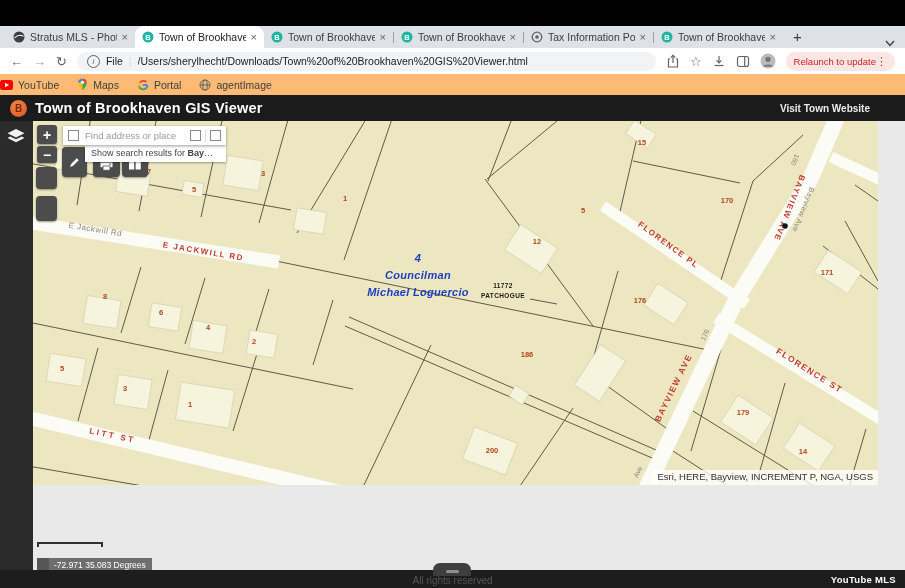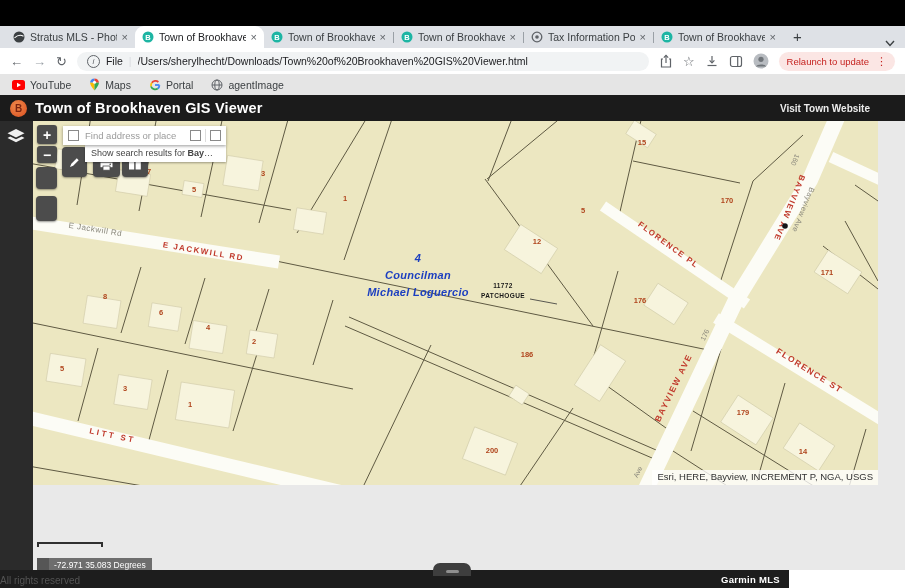--- a/index.html
+++ b/index.html
@@ -27,26 +27,26 @@
   .navico{font-size:13px;color:#5f6368;flex:none;line-height:1;}
   .navico.dim{color:#9aa0a6;}
   .urlpill{flex:1;height:19px;background:#f1f3f4;border-radius:10px;display:flex;align-items:center;
            padding:0 10px;gap:6px;font-size:10.5px;color:#202124;min-width:0;}
   .infoc{width:11px;height:11px;border:1px solid #5f6368;border-radius:50%;color:#5f6368;font-size:8px;
          line-height:11px;text-align:center;flex:none;font-style:italic;}
   .urldiv{color:#dadce0;}
   .urltext{white-space:nowrap;overflow:hidden;}
   .tbicon{flex:none;display:flex;}
   .relaunch{flex:none;background:#fbe6e4;color:#c5221f;border-radius:10px;height:19px;padding:0 8px;
-            display:flex;align-items:center;font-size:9.5px;gap:7px;}
+            display:flex;align-items:center;font-size:9.5px;}
   .rdots{font-size:11px;}
 
   
-  .bookmarks{left:0;top:74px;width:905px;height:21px;background:#e5e5e5;display:flex;align-items:center;
-             padding-left:12px;gap:18px;box-sizing:border-box;}
+  .bookmarks{left:0;top:74px;width:905px;height:21px;background:#fdba74;display:flex;align-items:center;
+             gap:18px;box-sizing:border-box;}
   .bm{display:flex;align-items:center;gap:5px;font-size:10.5px;color:#3c4043;}
 
   
   .appheader{left:0;top:95px;width:905px;height:26px;background:#1b1b1b;display:flex;align-items:center;
              padding:0 10px;gap:8px;box-sizing:border-box;}
   .applogo{width:17px;height:17px;border-radius:50%;background:radial-gradient(circle at 40% 35%,#f08a4b,#d94e1f);
            color:#7c2410;font-weight:bold;font-size:10px;line-height:17px;text-align:center;flex:none;}
   .apptitle{color:#fff;font-weight:bold;font-size:14.5px;letter-spacing:.2px;}
   .applink{margin-left:auto;color:#ececec;font-size:10px;font-weight:bold;text-decoration:none;padding-right:25px;}
 
@@ -80,21 +80,21 @@
   .scalebar{position:absolute;left:4px;top:421px;width:66px;height:5px;border-top:2px solid #2f2f2f;
             border-left:2px solid #2f2f2f;border-right:2px solid #2f2f2f;box-sizing:border-box;}
   .scalelabel{position:absolute;left:44px;top:427px;font-size:10px;color:#1d1d1d;margin-top:24px;}
   .coords{position:absolute;left:4px;top:437px;height:13px;background:#6e6e6e;color:#fff;font-size:8.5px;
           display:flex;align-items:center;gap:5px;padding-right:6px;}
   .coordsq{width:12px;height:13px;background:#565656;flex:none;}
 
   
   .drawer{left:433px;top:563px;width:38px;height:13px;background:#3e3e3e;border-radius:7px 7px 0 0;z-index:9;}
   .grip{display:block;width:13px;height:3px;background:#8f8f8f;border-radius:2px;margin:7px auto 0;}
-  .footer{left:0;top:570px;width:789px;height:18px;background:#1d1d1d;}
+  .footer{left:0;top:570px;width:905px;height:18px;background:#1d1d1d;text-align:center;}
   .rights{line-height:18px;font-size:10px;color:#545454;}
   .brand{position:absolute;right:9px;top:4px;color:#fff;font-weight:bold;font-size:9.5px;letter-spacing:.3px;}
 </style>
 </head>
 <body>
 
 <div id="stage">
 
   <div class="abs topbar"></div>
 
@@ -431,15 +431,15 @@
       </div>
     </div>
   </div>
 
   <div class="abs drawer">
     <span class="grip"></span>
   </div>
 
   <div class="abs footer">
     <span class="rights">All rights reserved</span>
-    <span class="brand">Garmin MLS</span>
+    <span class="brand">YouTube MLS</span>
   </div>
 </div>
 
 </body></html>

